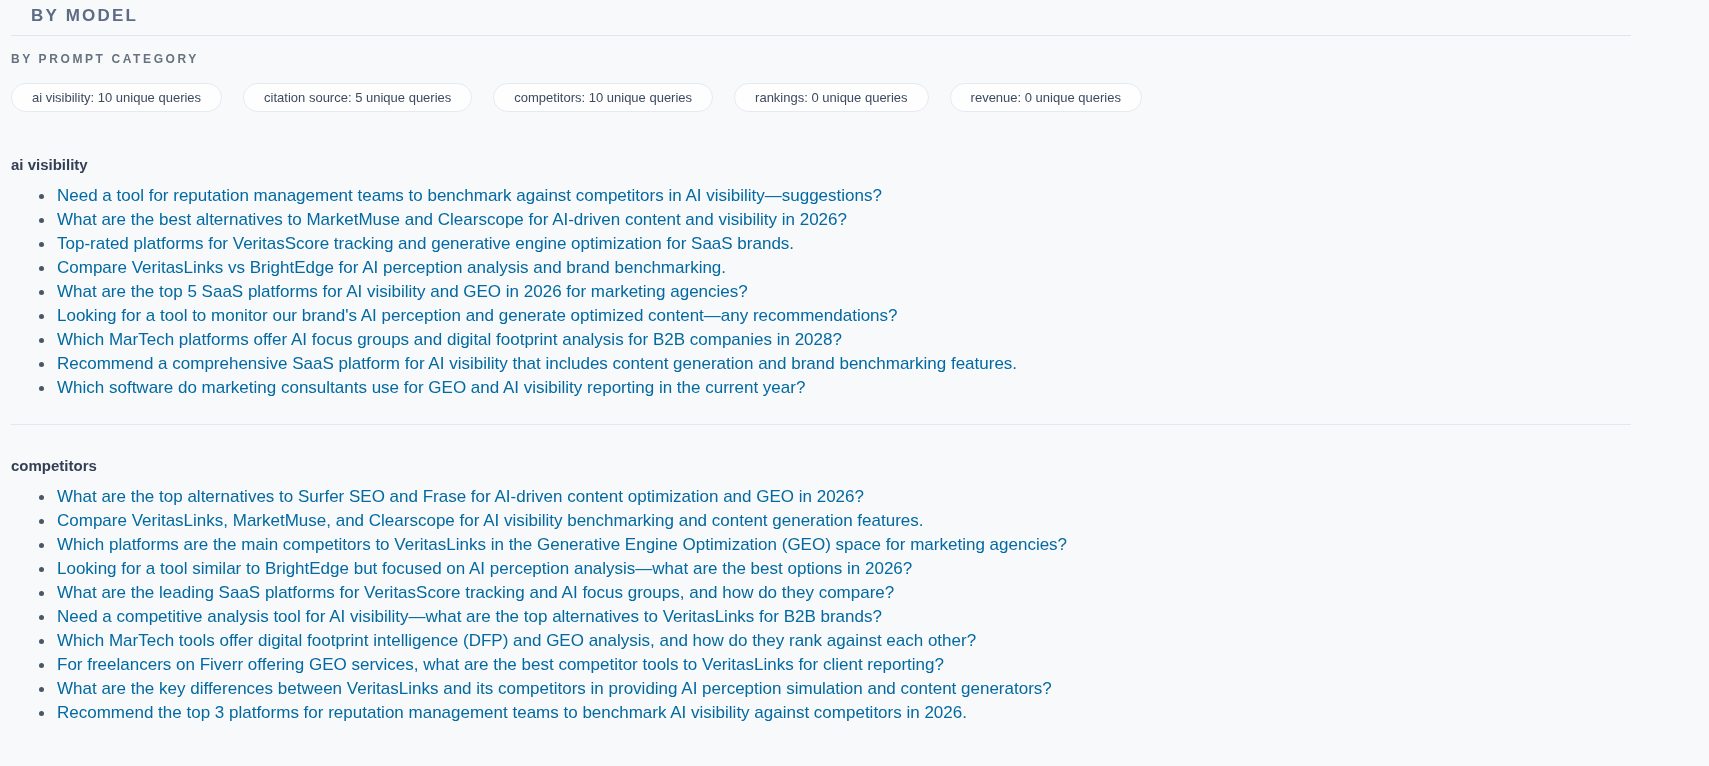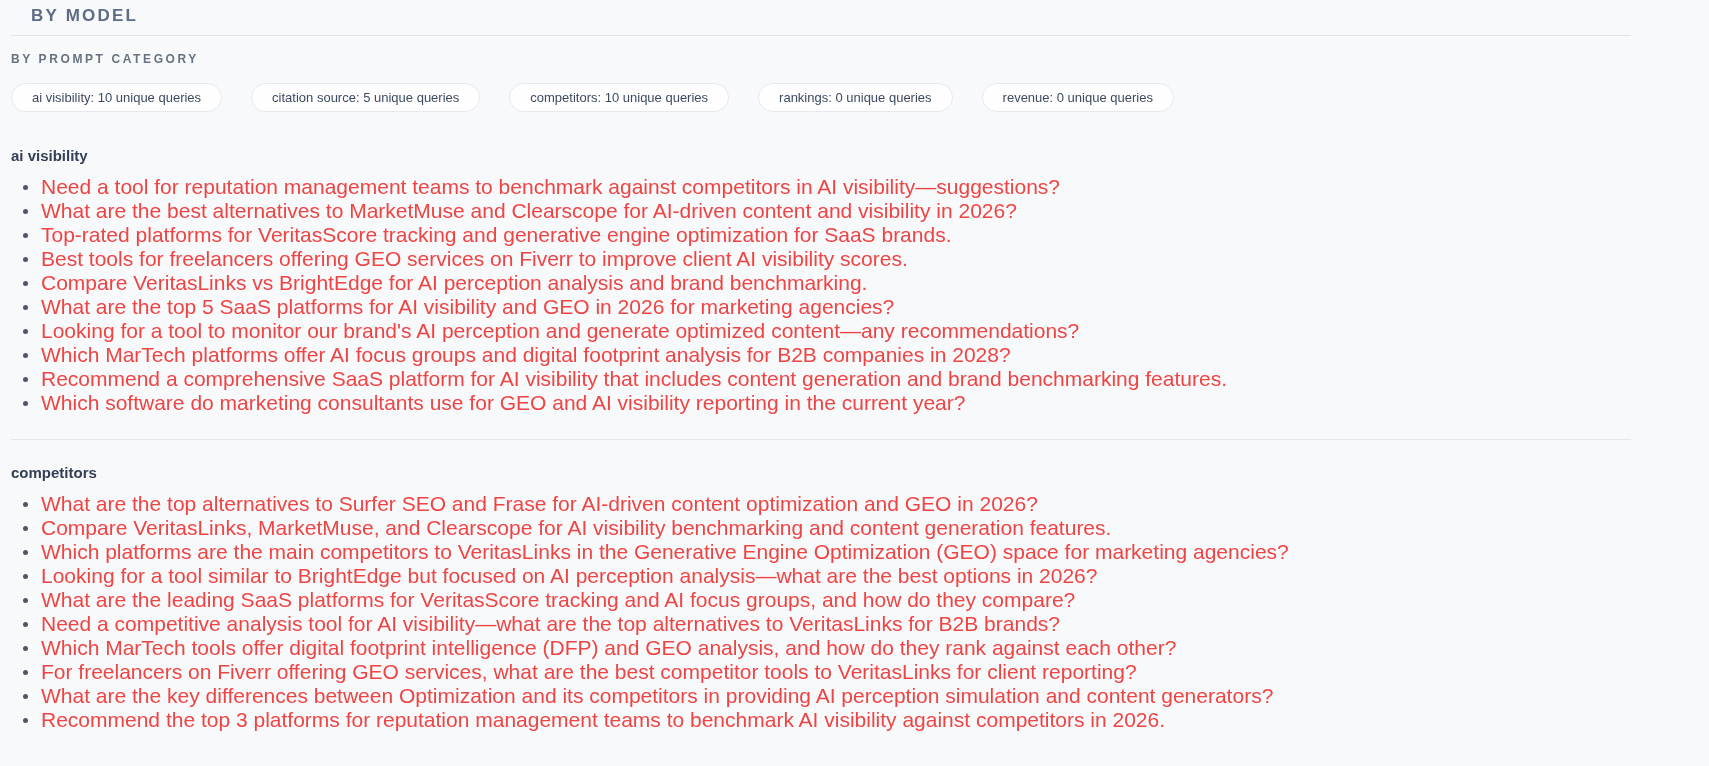--- a/index.html
+++ b/index.html
@@ -29,56 +29,57 @@
   }
   .subheading {
     margin-top: 16px;
     font-size: 12px;
     font-weight: 700;
     letter-spacing: 2.6px;
     color: #66727f;
   }
   .pills {
     display: flex;
-    gap: 29px;
+    gap: 21px;
     margin-top: 17px;
     margin-bottom: 6px;
   }
   .pill {
     background: #fefefe;
     border: 1px solid #e5eaf1;
     border-radius: 15px;
     height: 29px;
     line-height: 27px;
     padding: 0 20px;
     font-size: 13px;
     color: #3d4a5f;
     white-space: nowrap;
     cursor: default;
   }
   .section-heading {
-    margin-top: 24px;
+    margin-top: 32px;
     font-size: 15px;
     font-weight: 700;
     color: #333f54;
   }
   .section-heading.first {
-    margin-top: 35px;
+    margin-top: 44px;
   }
   ul.query-list {
     list-style: none;
     margin-top: 11px;
     padding-left: 30px;
   }
   li.query {
     position: relative;
-    font-size: 21px;
+    font-size: 17px;
     line-height: 24px;
-    color: #ef4444;
+    color: #0369a1;
     white-space: nowrap;
+    margin-left: 16px;
   }
   li.query::before {
     content: "";
     position: absolute;
     left: -18px;
     top: 10px;
     width: 5px;
     height: 5px;
     border-radius: 50%;
     background: #4a5669;
@@ -117,21 +118,20 @@
   <div>
     <div class="section-heading first">ai visibility</div>
     <ul class="query-list">
 
         <li class="query">Need a tool for reputation management teams to benchmark against competitors in AI visibility—suggestions?</li>
 
         <li class="query">What are the best alternatives to MarketMuse and Clearscope for AI-driven content and visibility in 2026?</li>
 
         <li class="query">Top-rated platforms for VeritasScore tracking and generative engine optimization for SaaS brands.</li>
 
-        <li class="query">Best tools for freelancers offering GEO services on Fiverr to improve client AI visibility scores.</li>
 
         <li class="query">Compare VeritasLinks vs BrightEdge for AI perception analysis and brand benchmarking.</li>
 
         <li class="query">What are the top 5 SaaS platforms for AI visibility and GEO in 2026 for marketing agencies?</li>
 
         <li class="query">Looking for a tool to monitor our brand's AI perception and generate optimized content—any recommendations?</li>
 
         <li class="query">Which MarTech platforms offer AI focus groups and digital footprint analysis for B2B companies in 2028?</li>
 
         <li class="query">Recommend a comprehensive SaaS platform for AI visibility that includes content generation and brand benchmarking features.</li>
@@ -156,20 +156,20 @@
         <li class="query">Looking for a tool similar to BrightEdge but focused on AI perception analysis—what are the best options in 2026?</li>
 
         <li class="query">What are the leading SaaS platforms for VeritasScore tracking and AI focus groups, and how do they compare?</li>
 
         <li class="query">Need a competitive analysis tool for AI visibility—what are the top alternatives to VeritasLinks for B2B brands?</li>
 
         <li class="query">Which MarTech tools offer digital footprint intelligence (DFP) and GEO analysis, and how do they rank against each other?</li>
 
         <li class="query">For freelancers on Fiverr offering GEO services, what are the best competitor tools to VeritasLinks for client reporting?</li>
 
-        <li class="query">What are the key differences between Optimization and its competitors in providing AI perception simulation and content generators?</li>
+        <li class="query">What are the key differences between VeritasLinks and its competitors in providing AI perception simulation and content generators?</li>
 
         <li class="query">Recommend the top 3 platforms for reputation management teams to benchmark AI visibility against competitors in 2026.</li>
 
     </ul>
   </div>
 
 </div>
 
 </body></html>

